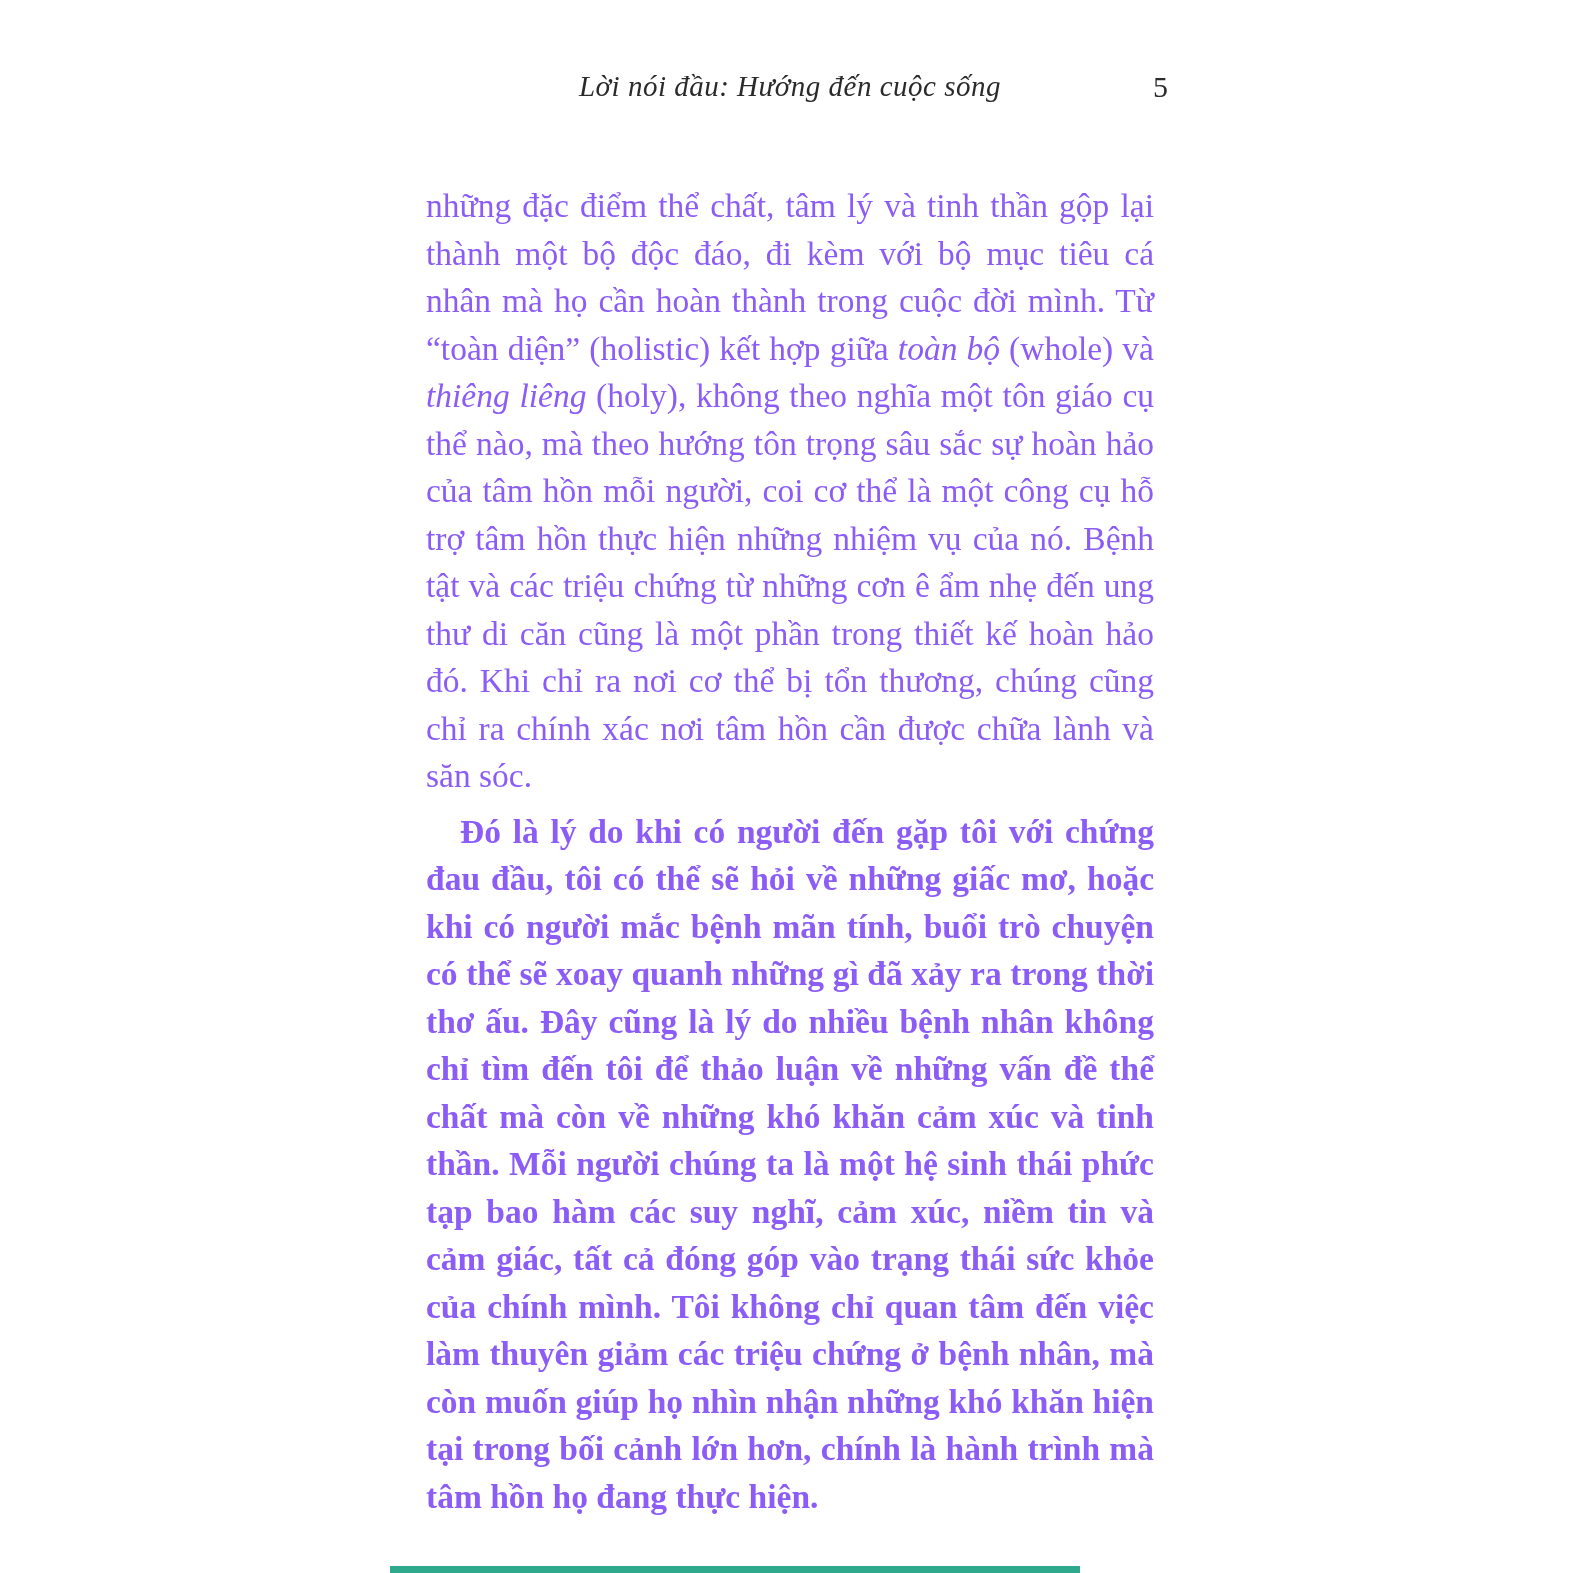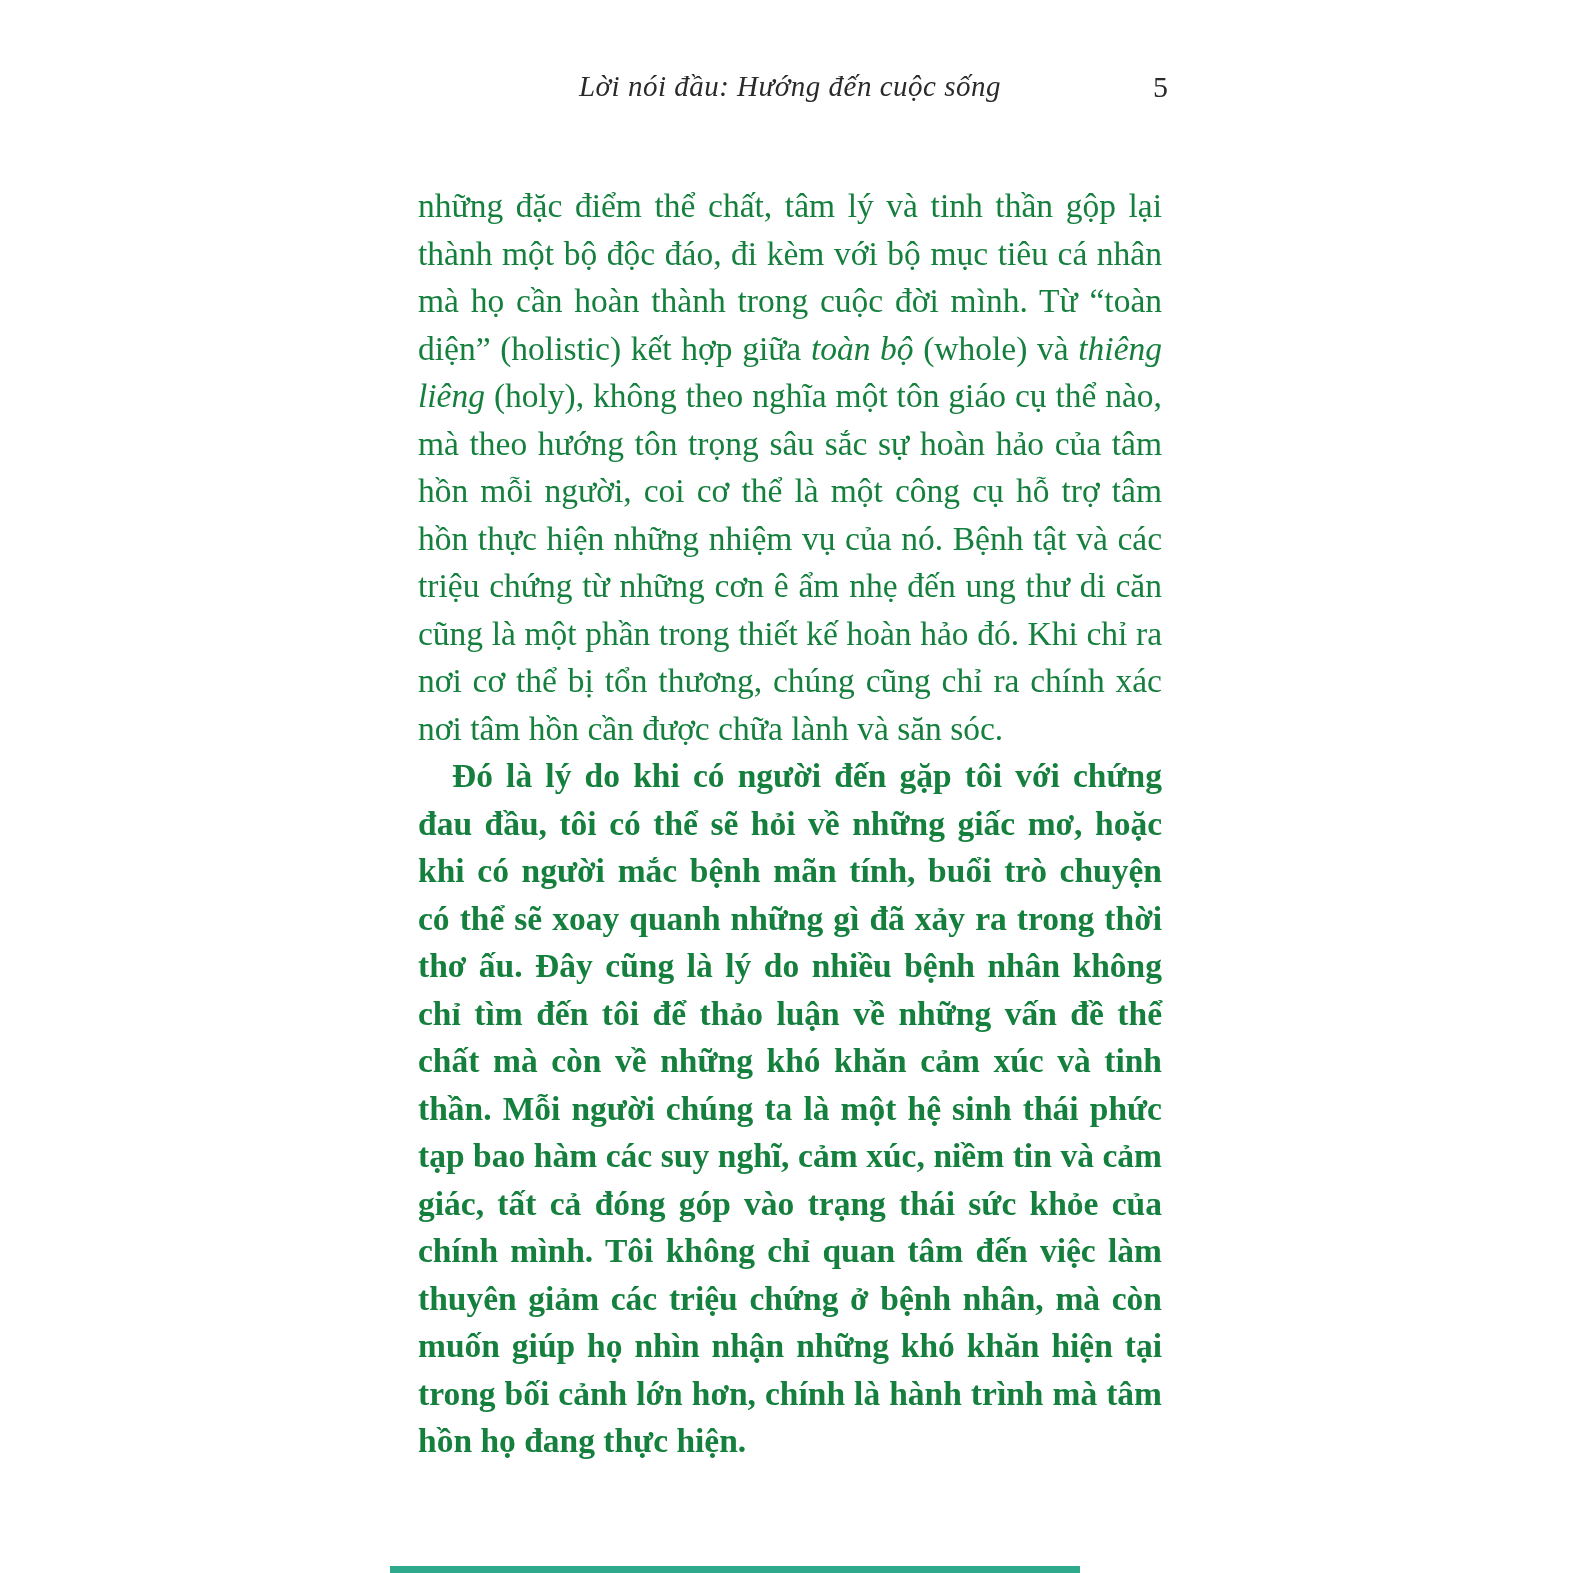--- a/index.html
+++ b/index.html
@@ -38,26 +38,26 @@
   }
   .page-number {
     position: absolute;
     right: -6px;
     top: 0;
     font-size: 30px;
     color: #2a2a2a;
     font-style: normal;
   }
   .body-text p {
-    margin: 0;
+    margin: 8px;
     font-size: 33.5px;
     line-height: 47.5px;
     text-align: justify;
     text-justify: inter-word;
-    color: #15803d;
+    color: #8b5cf6;
   }
   .body-text p.indent {
     text-indent: 34px;
     font-weight: bold;
   }
   .body-text em {
     font-style: italic;
   }
   .bottom-edge-strip {
     position: absolute;

